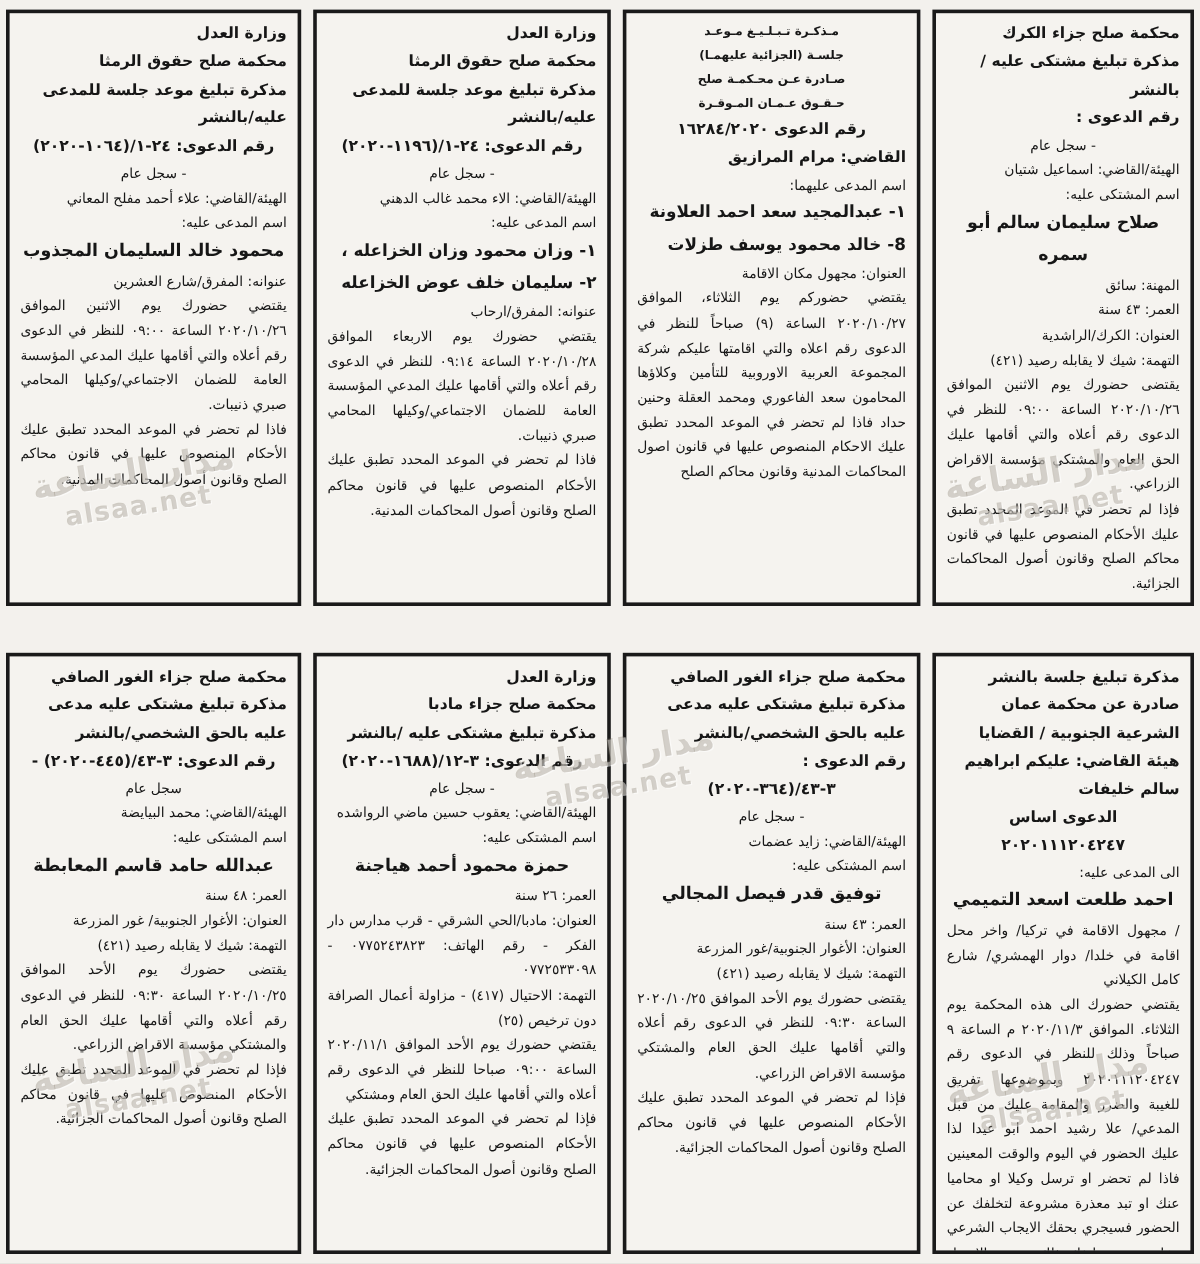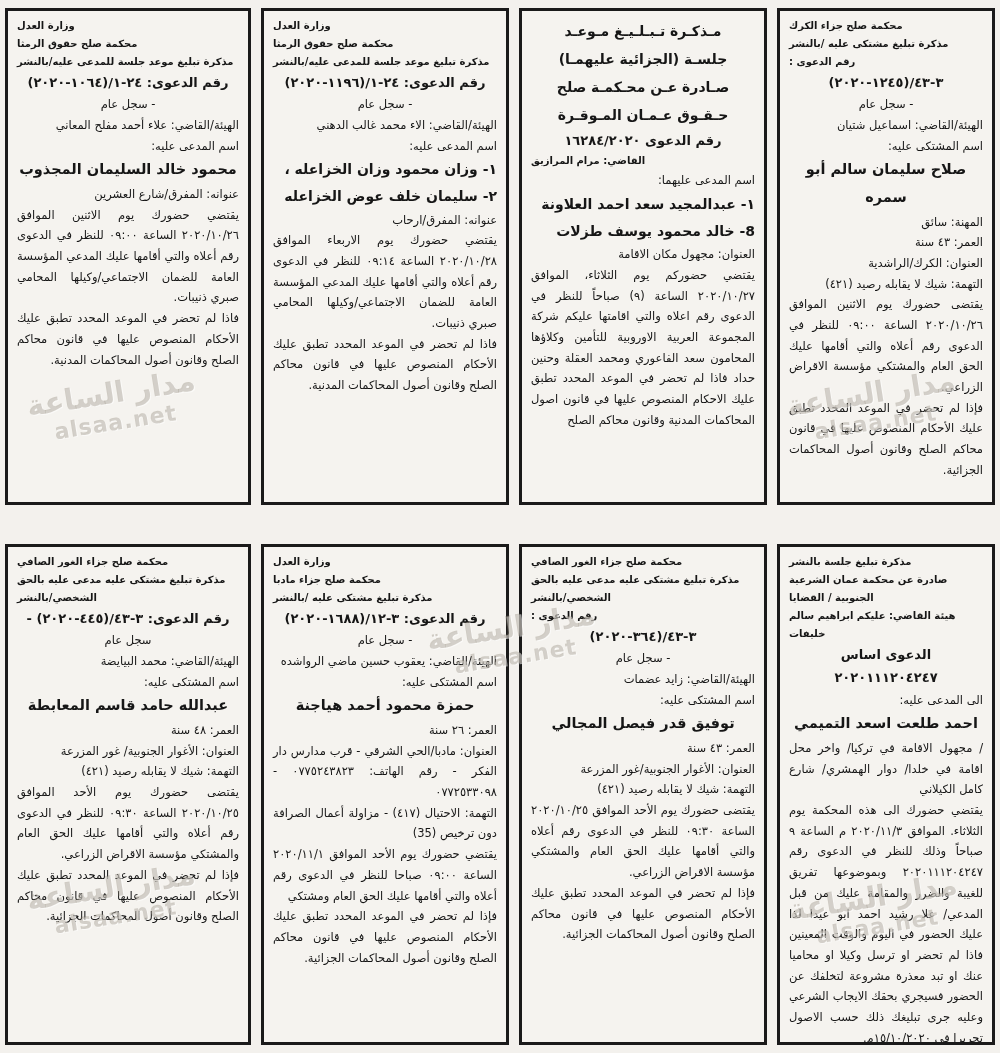--- a/index.html
+++ b/index.html
@@ -26,22 +26,22 @@
   .notice{
     box-sizing:border-box;
     border:3px solid #1a1a1a;
     background:#f5f3ef;
     padding:6px 9px 4px 9px;
     overflow:hidden;
     font-size:11.5px;
     line-height:1.8;
   }
   .ln{white-space:normal;}
-  .ln-h  {font-weight:bold;text-align:left;font-size:10px;}
-  .ln-h2 {font-weight:bold;text-align:center;font-size:14px;line-height:2.0;}
+  .ln-h  {font-weight:bold;text-align:right;font-size:13px;}
+  .ln-h2 {font-weight:bold;text-align:center;font-size:10px;line-height:2.0;}
   .ln-num{font-weight:bold;text-align:center;font-size:13px;}
   .ln-c  {text-align:center;}
   .ln-r  {text-align:right;}
   .ln-n  {font-weight:bold;text-align:center;font-size:14.5px;line-height:1.9;}
   .ln-nr {font-weight:bold;text-align:right;font-size:14px;line-height:1.9;}
   .ln-b  {text-align:justify;}
   .watermark{
     position:absolute;
     z-index:4;
     transform:rotate(-9deg);
@@ -78,21 +78,20 @@
       <div class="watermark" style="left: 790px; top: 882px;">
         <div class="ar">مدار الساعة</div>
         <div class="en">alsaa.net</div>
       </div>
     </div>
   <main class="grid" id="grid">
       <article class="notice">
         <div class="ln ln-h">محكمة صلح جزاء الكرك</div>
         <div class="ln ln-h">مذكرة تبليغ مشتكى عليه /بالنشر</div>
         <div class="ln ln-h">رقم الدعوى :</div>
-        <div class="ln ln-num">٣-٤٣/(١٢٤٥-٢٠٢٠)</div>
         <div class="ln ln-c">- سجل عام</div>
         <div class="ln ln-r">الهيئة/القاضي: اسماعيل شتيان</div>
         <div class="ln ln-r">اسم المشتكى عليه:</div>
         <div class="ln ln-n">صلاح سليمان سالم أبو سمره</div>
         <div class="ln ln-r">المهنة: سائق</div>
         <div class="ln ln-r">العمر: ٤٣ سنة</div>
         <div class="ln ln-r">العنوان: الكرك/الراشدية</div>
         <div class="ln ln-r">التهمة: شيك لا يقابله رصيد (٤٢١)</div>
         <div class="ln ln-b">يقتضى حضورك يوم الاثنين الموافق ٢٠٢٠/١٠/٢٦ الساعة ٠٩:٠٠ للنظر في الدعوى رقم أعلاه والتي أقامها عليك الحق العام والمشتكي مؤسسة الاقراض الزراعي.</div>
         <div class="ln ln-b">فإذا لم تحضر في الموعد المحدد تطبق عليك الأحكام المنصوص عليها في قانون محاكم الصلح وقانون أصول المحاكمات الجزائية.</div>
@@ -167,21 +166,21 @@
         <div class="ln ln-h">وزارة العدل</div>
         <div class="ln ln-h">محكمة صلح جزاء مادبا</div>
         <div class="ln ln-h">مذكرة تبليغ مشتكى عليه /بالنشر</div>
         <div class="ln ln-num">رقم الدعوى: ٣-١٢/(١٦٨٨-٢٠٢٠)</div>
         <div class="ln ln-c">- سجل عام</div>
         <div class="ln ln-r">الهيئة/القاضي: يعقوب حسين ماضي الرواشده</div>
         <div class="ln ln-r">اسم المشتكى عليه:</div>
         <div class="ln ln-n">حمزة محمود أحمد هياجنة</div>
         <div class="ln ln-r">العمر: ٢٦ سنة</div>
         <div class="ln ln-b">العنوان: مادبا/الحي الشرقي - قرب مدارس دار الفكر - رقم الهاتف: ٠٧٧٥٢٤٣٨٢٣ - ٠٧٧٢٥٣٣٠٩٨</div>
-        <div class="ln ln-b">التهمة: الاحتيال (٤١٧) - مزاولة أعمال الصرافة دون ترخيص (35)</div>
+        <div class="ln ln-b">التهمة: الاحتيال (٤١٧) - مزاولة أعمال الصرافة دون ترخيص (٢٥)</div>
         <div class="ln ln-b">يقتضي حضورك يوم الأحد الموافق ٢٠٢٠/١١/١ الساعة ٠٩:٠٠ صباحا للنظر في الدعوى رقم أعلاه والتي أقامها عليك الحق العام ومشتكي</div>
         <div class="ln ln-b">فإذا لم تحضر في الموعد المحدد تطبق عليك الأحكام المنصوص عليها في قانون محاكم الصلح وقانون أصول المحاكمات الجزائية.</div>
       </article>
       <article class="notice">
         <div class="ln ln-h">محكمة صلح جزاء الغور الصافي</div>
         <div class="ln ln-h">مذكرة تبليغ مشتكى عليه مدعى عليه بالحق الشخصي/بالنشر</div>
         <div class="ln ln-num">رقم الدعوى: ٣-٤٣/(٤٤٥-٢٠٢٠) -</div>
         <div class="ln ln-c">سجل عام</div>
         <div class="ln ln-r">الهيئة/القاضي: محمد البيايضة</div>
         <div class="ln ln-r">اسم المشتكى عليه:</div>

